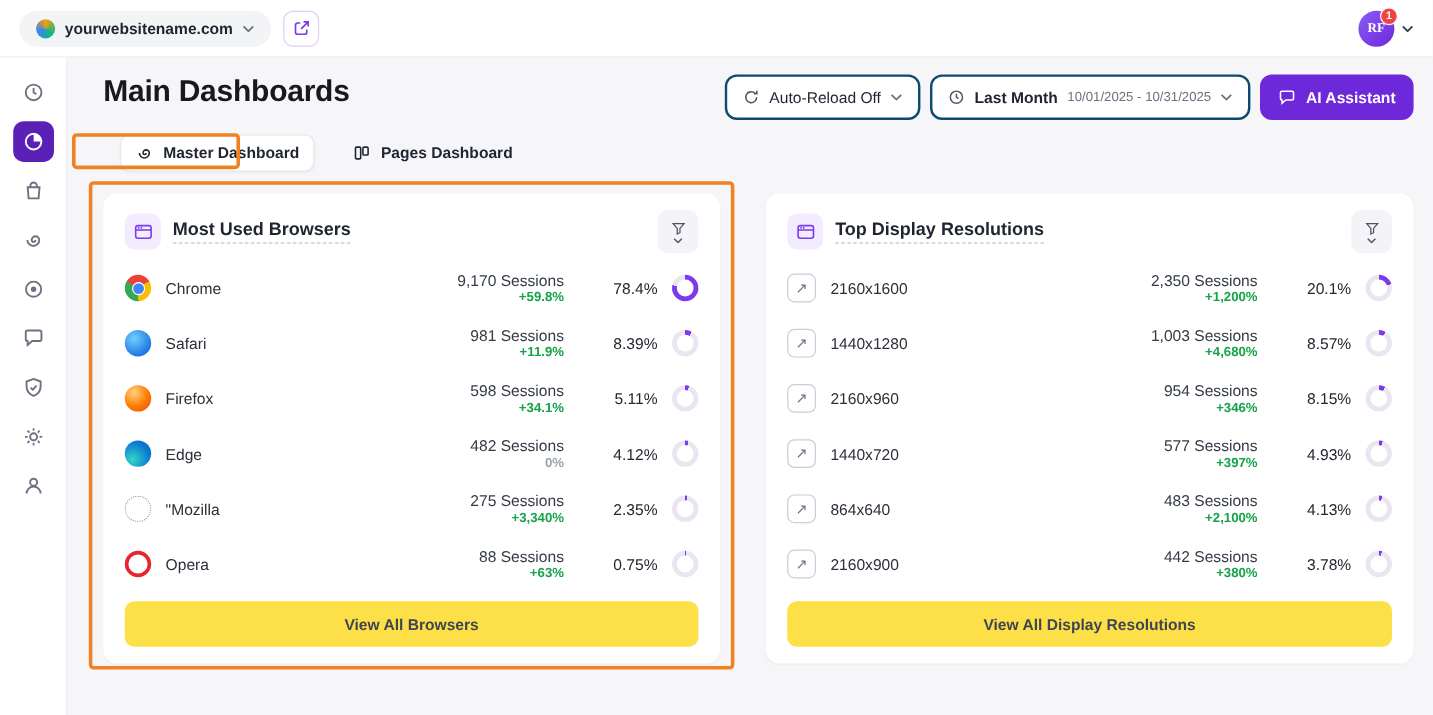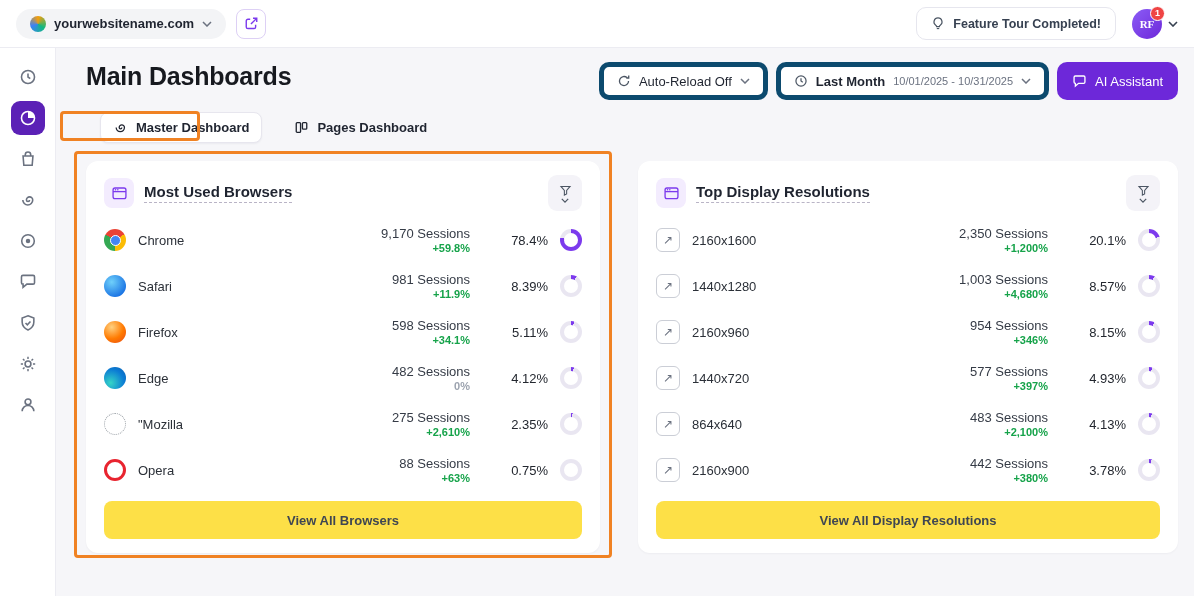--- a/index.html
+++ b/index.html
@@ -30,24 +30,24 @@
   .hdr { display:flex; align-items:flex-start; }
   .page-title { font-size:25px; font-weight:700; color:#17191f; letter-spacing:-.2px; }
   .quota { margin-left:26px; margin-top:2px; }
   .quota-line { display:flex; align-items:baseline; gap:10px; }
   .quota-label { font-size:11px; font-weight:700; color:#1f2430; }
   .quota-usage { font-size:12px; font-weight:600; color:#3c424d; }
   .quota-link { font-size:10px; color:#7c3aed; cursor:pointer; }
   .quota-bar { width:205px; height:4px; background:#e9e6f1; border-radius:2px; margin-top:6px; overflow:hidden; }
   .quota-fill { height:100%; background:#f08223; border-radius:2px; }
   .hdr-right { margin-left:auto; display:flex; align-items:center; gap:8px; }
-  .pill-btn { display:flex; align-items:center; gap:8px; background:#fff; border:5px solid #0c4a6e; border-radius:10px; height:38px; padding:0 13px; font-size:13px; color:#1f2430; cursor:pointer; }
+  .pill-btn { display:flex; align-items:center; gap:8px; background:#fff; border:2px solid #0c4a6e; border-radius:10px; height:38px; padding:0 13px; font-size:13px; color:#1f2430; cursor:pointer; }
   .pill-btn .bold { font-weight:700; }
   .pill-btn .range { font-size:11px; color:#6b7280; }
-  .ai-btn { display:flex; align-items:center; gap:8px; background:#6d28d9; color:#fff; border-radius:10px; height:38px; padding:15px 15px; font-size:13px; font-weight:400; }
+  .ai-btn { display:flex; align-items:center; gap:8px; background:#6d28d9; color:#fff; border-radius:10px; height:38px; padding:15px 15px; font-size:13px; font-weight:700; }
 
   
   .tabs { display:flex; align-items:center; gap:20px; margin-top:12px; padding-left:14px; }
   .tab { display:flex; align-items:center; gap:8px; font-size:13px; font-weight:600; color:#1f2430; cursor:pointer; padding:7px 12px; border-radius:8px; }
   .tab.active { background:#fff; border:1px solid #e7e6ee; box-shadow:0 1px 2px rgba(20,10,60,.05); }
 
   
   .cards { display:flex; gap:38px; margin-top:18px; }
   .card { background:#fff; border-radius:12px; padding:14px 18px 14px 18px; box-shadow:0 1px 2px rgba(20,10,60,.04); }
   .card.left { width:514px; }
@@ -95,27 +95,20 @@
     <svg class="chev" width="10" height="6" viewBox="0 0 10 6">
         <path d="M1 1l4 4 4-4" fill="none" stroke="currentColor" stroke-width="1.5"></path>
       </svg>
   </div>
   <button class="ext-btn">
     <svg width="15" height="15" viewBox="0 0 16 16">
         <path d="M6.6 3.4H4.2A1.8 1.8 0 0 0 2.4 5.2v6.4a1.8 1.8 0 0 0 1.8 1.8h6.4a1.8 1.8 0 0 0 1.8-1.8V9.2M9.6 2.4h4v4M13.2 2.8L7.4 8.6" fill="none" stroke="currentColor" stroke-width="1.5"></path>
       </svg>
   </button>
   <div class="top-right">
-    <div class="tour-pill">
-      <svg width="14" height="15" viewBox="0 0 16 16" style="color:#4b5563">
-          <path d="M8 1.6a4.6 4.6 0 0 0-2.6 8.4c.6.4 1 .9 1 1.6h3.2c0-.7.4-1.2 1-1.6A4.6 4.6 0 0 0 8 1.6z" fill="none" stroke="currentColor" stroke-width="1.3"></path>
-          <path d="M6.6 13.8h2.8" stroke="currentColor" stroke-width="1.3"></path>
-        </svg>
-      <span>Feature Tour Completed!</span>
-    </div>
     <div class="avatar-wrap">
       <span class="avatar">RF</span>
       <span class="badge">1</span>
       <svg class="chev" width="10" height="6" viewBox="0 0 10 6">
           <path d="M1 1l4 4 4-4" fill="none" stroke="#374151" stroke-width="1.6"></path>
         </svg>
     </div>
   </div>
 </header>
 
@@ -288,21 +281,21 @@
               <span class="s-chg" data-change="flat">0%</span>
             </span>
           <span class="pct">4.12%</span>
           <span class="donut" style="background: conic-gradient(rgb(124, 58, 237) 4.12%, rgb(233, 230, 241) 0deg);"></span>
         </div>
         <div class="row">
           <span class="favicon" data-icon="mozilla"></span>
           <span class="row-name">"Mozilla</span>
           <span class="sessions">
               <span class="s-val">275 Sessions</span>
-              <span class="s-chg" data-change="up">+2,610%</span>
+              <span class="s-chg" data-change="up">+3,340%</span>
             </span>
           <span class="pct">2.35%</span>
           <span class="donut" style="background: conic-gradient(rgb(124, 58, 237) 2.35%, rgb(233, 230, 241) 0deg);"></span>
         </div>
         <div class="row">
           <span class="favicon" data-icon="opera"></span>
           <span class="row-name">Opera</span>
           <span class="sessions">
               <span class="s-val">88 Sessions</span>
               <span class="s-chg" data-change="up">+63%</span>

